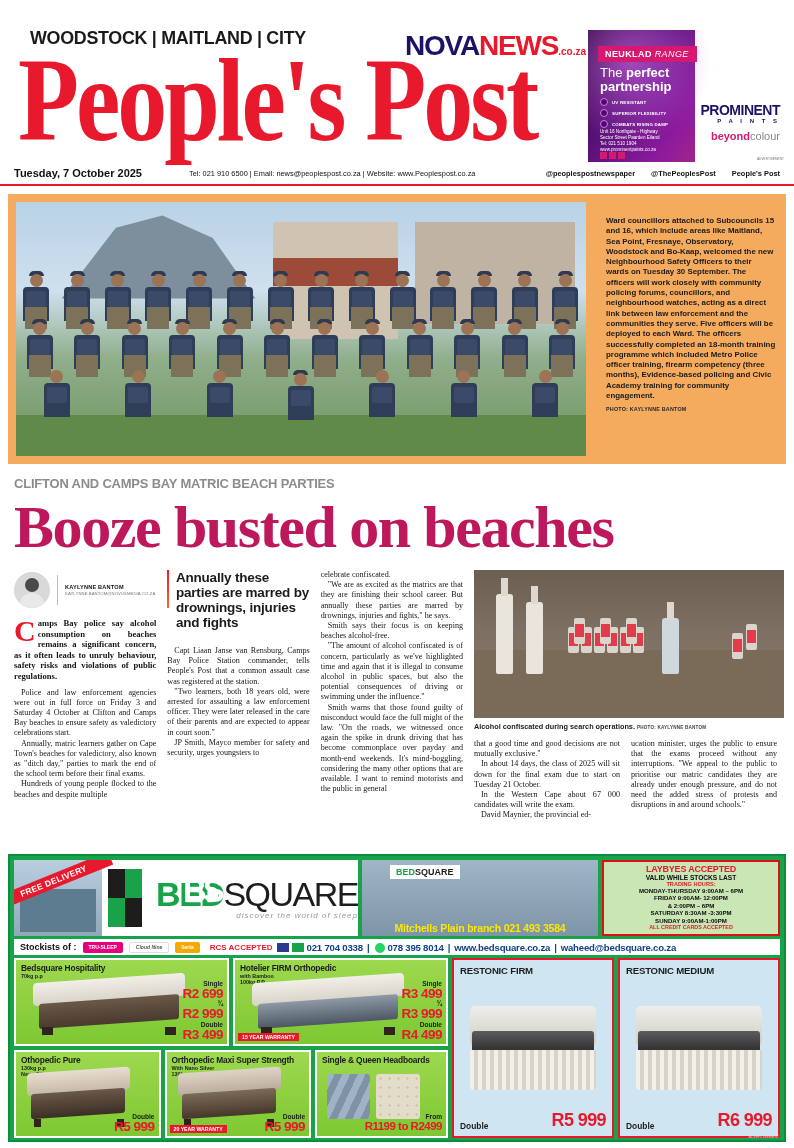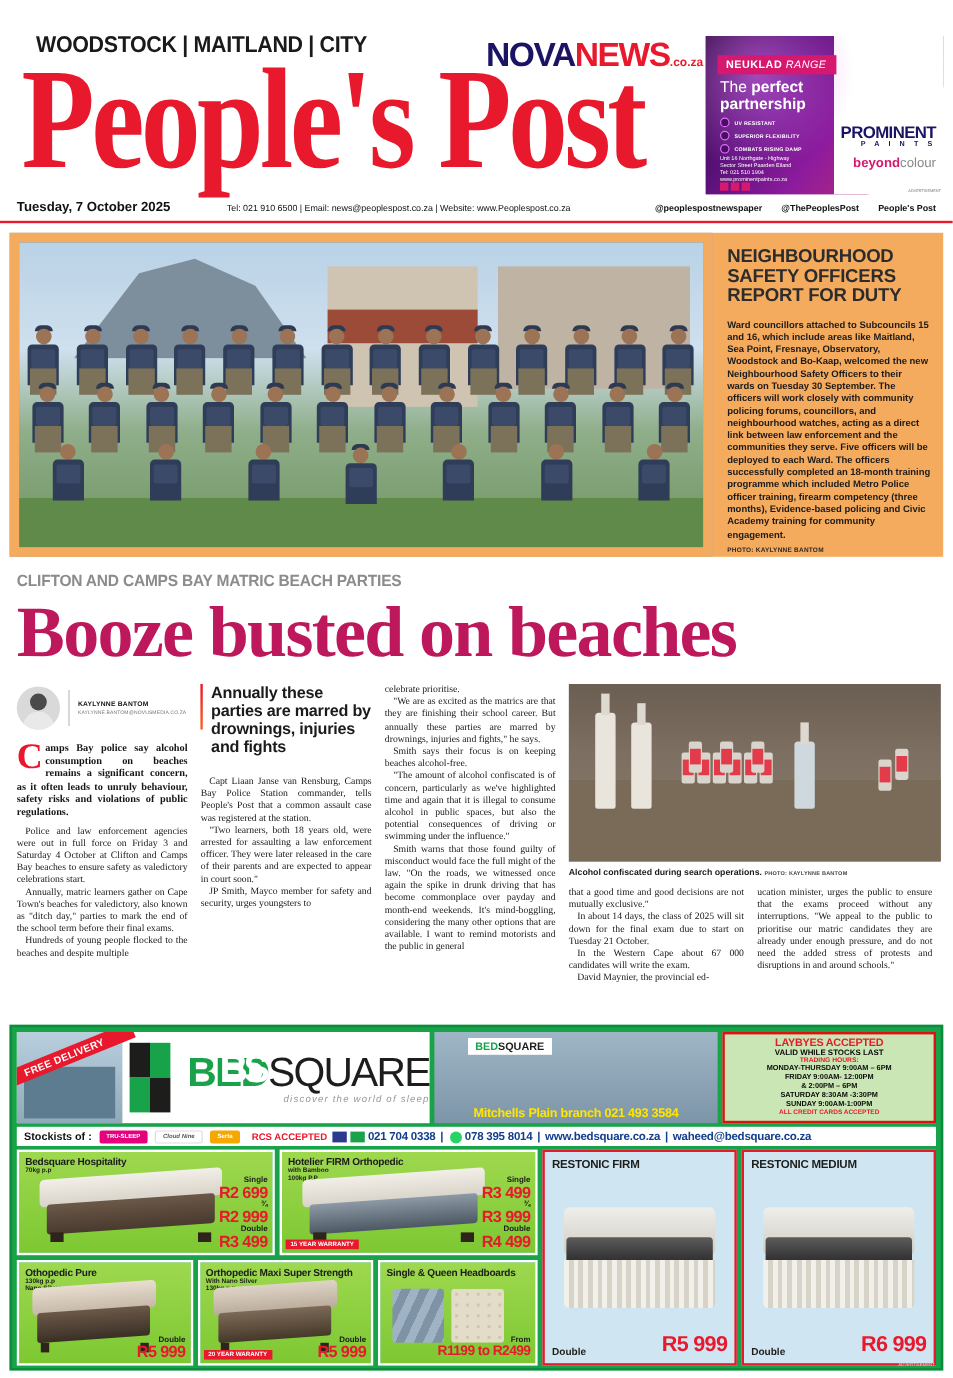--- a/index.html
+++ b/index.html
@@ -558,25 +558,20 @@
           </div>
         <div class="cop">
             <div class="head"></div>
             <div class="body"></div>
             <div class="vest"></div>
           </div>
       </div>
     </div>
 
     <div class="feature-side">
-      <div class="fs-title">
-        <div>NEIGHBOURHOOD</div>
-        <div>SAFETY OFFICERS</div>
-        <div>REPORT FOR DUTY</div>
-      </div>
       <div class="fs-body">Ward councillors attached to Subcouncils 15 and 16, which include areas like Maitland, Sea Point, Fresnaye, Observatory, Woodstock and Bo-Kaap, welcomed the new Neighbourhood Safety Officers to their wards on Tuesday 30 September. The officers will work closely with community policing forums, councillors, and neighbourhood watches, acting as a direct link between law enforcement and the communities they serve. Five officers will be deployed to each Ward. The officers successfully completed an 18-month training programme which included Metro Police officer training, firearm competency (three months), Evidence-based policing and Civic Academy training for community engagement.</div>
       <div class="fs-credit">PHOTO: KAYLYNNE BANTOM</div>
     </div>
   </div>
 
   <div class="kicker">CLIFTON AND CAMPS BAY MATRIC BEACH PARTIES</div>
   <div class="headline">Booze busted on beaches</div>
 
   <div class="article">
     <div class="cols">
@@ -607,21 +602,21 @@
         </div>
         <div class="bodytext" style="margin-top:16px;">
           <p>Capt Liaan Janse van Rensburg, Camps Bay Police Station commander, tells People's Post that a common assault case was registered at the station.</p>
           <p>"Two learners, both 18 years old, were arrested for assaulting a law enforcement officer. They were later released in the care of their parents and are expected to appear in court soon."</p>
           <p>JP Smith, Mayco member for safety and security, urges youngsters to</p>
         </div>
       </div>
 
       <div class="col">
         <div class="bodytext">
-          <p class="noind">celebrate prioritise.</p>
+          <p class="noind">celebrate confiscated.</p>
           <p>"We are as excited as the matrics are that they are finishing their school career. But annually these parties are marred by drownings, injuries and fights," he says.</p>
           <p>Smith says their focus is on keeping beaches alcohol-free.</p>
           <p>"The amount of alcohol confiscated is of concern, particularly as we've highlighted time and again that it is illegal to consume alcohol in public spaces, but also the potential consequences of driving or swimming under the influence."</p>
           <p>Smith warns that those found guilty of misconduct would face the full might of the law. "On the roads, we witnessed once again the spike in drunk driving that has become commonplace over payday and month-end weekends. It's mind-boggling, considering the many other options that are available. I want to remind motorists and the public in general</p>
         </div>
       </div>
 
       <div style="width:310px;">
         <div class="photo2">
           <div class="p2-wall"></div>

